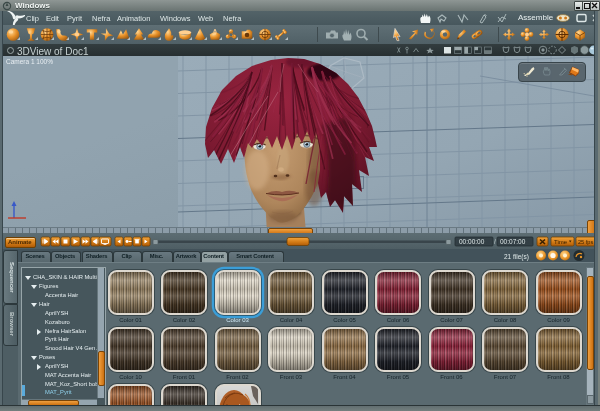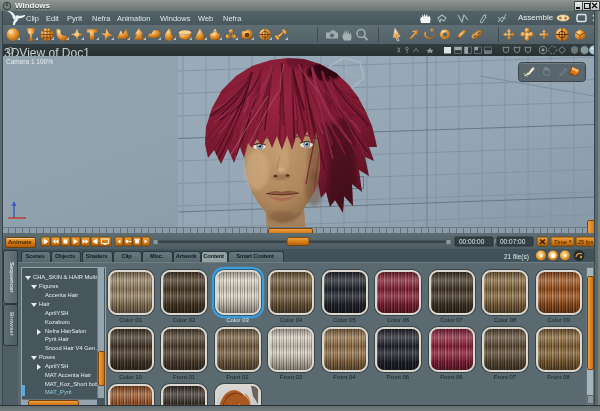--- a/index.html
+++ b/index.html
@@ -212,21 +212,21 @@
         <path d="M-6.5 0 H6.5 M0 -6.5 V6.5" stroke="#5a2d04" stroke-width="1"></path>
         <circle r="3.2" fill="none" stroke="#5a2d04" stroke-width="1"></circle>
       </g>
       <g transform="translate(580,9.5) scale(1.0)">
         <path d="M-5 -2 L0 -5 L5 -2 L5 3 L0 6 L-5 3 Z" fill="url(#og)"></path>
         <path d="M-5 -2 L0 1 L5 -2 M0 1 L0 6" stroke="#6a3808" stroke-width="0.8" fill="none"></path>
       </g>
     </svg>
 <div class="abs" style="left:0;top:44px;width:600px;height:12px;background:linear-gradient(180deg,#333d3f,#272f31);"></div>
 <div class="abs" style="left:7px;top:47px;width:5px;height:5px;border-radius:50%;border:1px solid #9aa6a6;"></div>
-<div class="t" style="left:4px;top:45.5px;font-size:12px;color:#c6d0d0;">3DView of Doc1</div>
+<div class="t" style="left:17px;top:45.5px;font-size:10px;color:#c6d0d0;">3DView of Doc1</div>
 <svg class="abs" style="left:393px;top:44px" width="207" height="12" viewBox="0 0 207 12">
 <g stroke="#7f8d8f" fill="none" stroke-width="0.9">
 <path d="M4.5 8.5 L7 3.5 M7 8.5 L4.5 3.5"></path>
 <circle cx="14" cy="4.5" r="1.3"></circle>
         <path d="M14 6 V9.5"></path>
 <path d="M20.5 8 L23 4.5 L25.5 8"></path>
 </g>
 <path d="M37 3.5 L38.2 5.7 L40.7 6 L38.8 7.4 L39.6 9.6 L37 8.3 L34.4 9.6 L35.2 7.4 L33.3 6 L35.8 5.7 Z" fill="#8d999b"></path>
 <rect x="51" y="3" width="7" height="6.5" fill="#dde4e4"></rect>
 <g fill="#2c3638" stroke="#7f8d8f" stroke-width="0.6">

